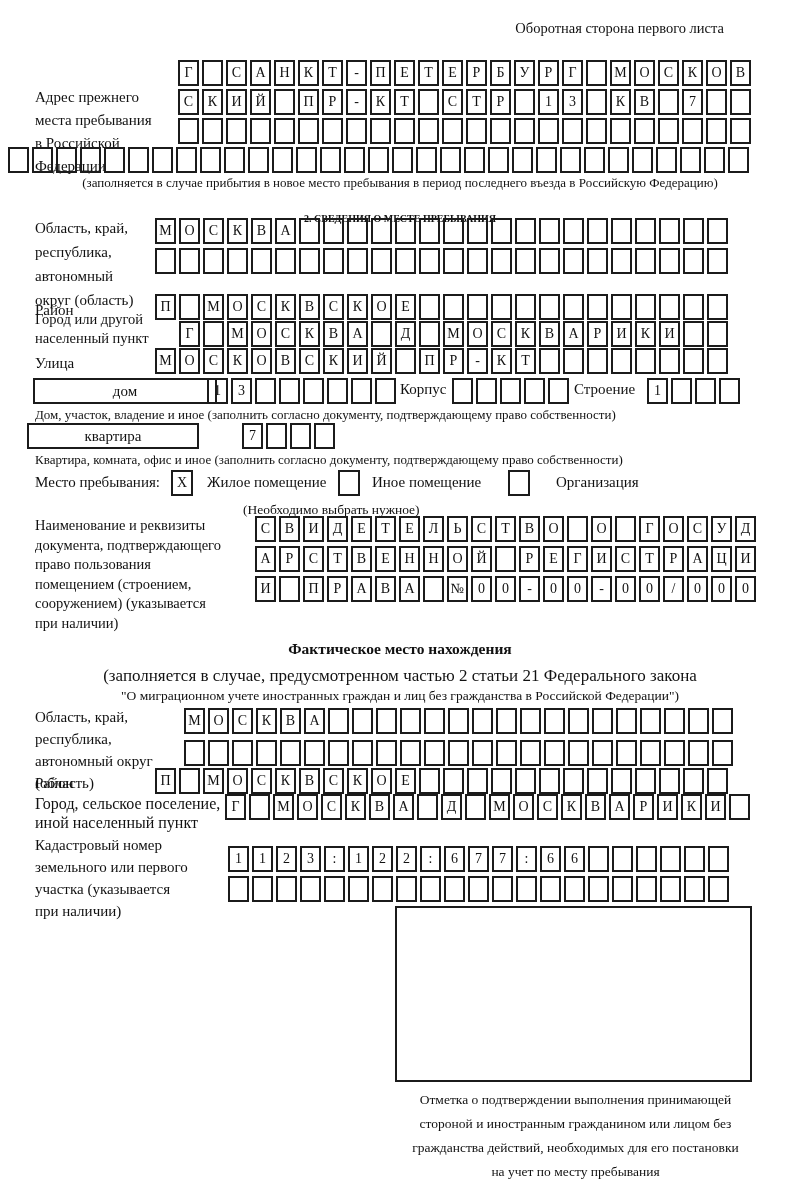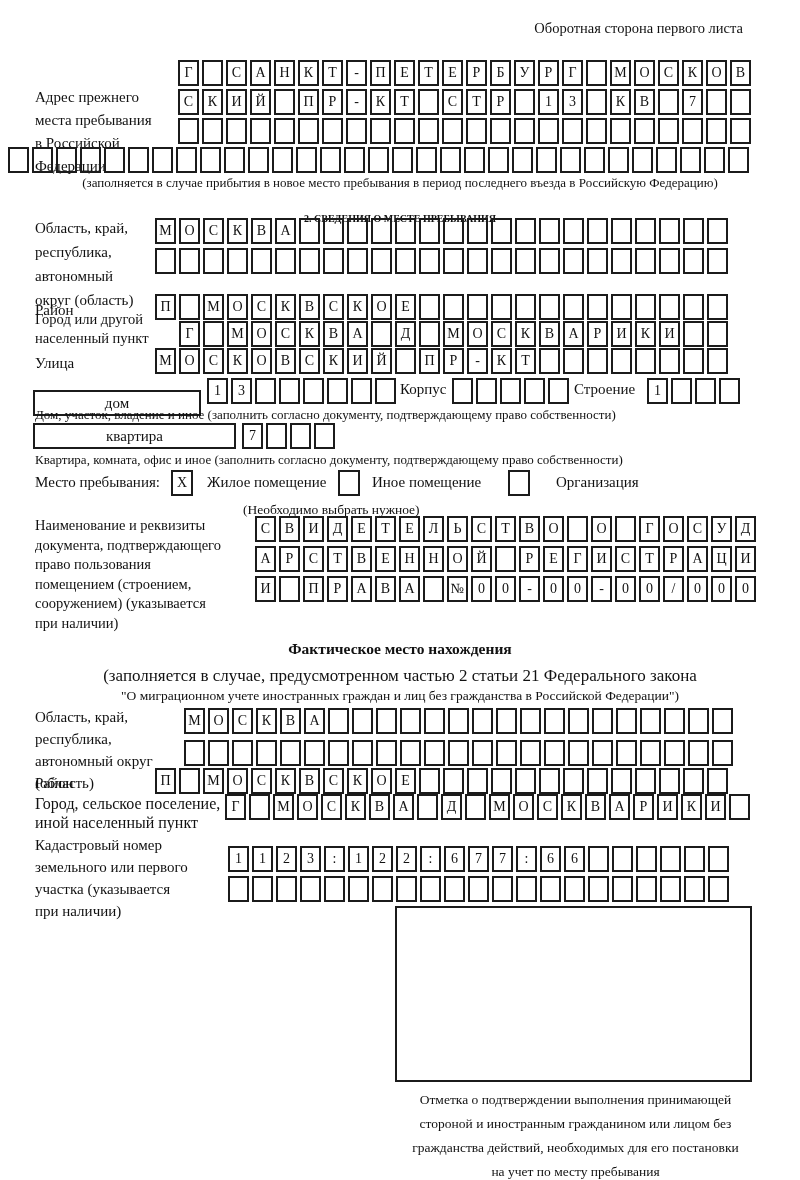--- a/index.html
+++ b/index.html
@@ -25,21 +25,21 @@
   .chk{
     position:absolute;box-sizing:border-box;width:22px;height:26px;border:2px solid #1b1b1b;
     text-align:center;font-size:14px;line-height:21px;
   }
   .inline-lbl{position:absolute;font-size:15px;white-space:nowrap;}
   .stamp{position:absolute;box-sizing:border-box;border:2px solid #1b1b1b;background:#fff;}
 </style>
 </head>
 <body>
 
-<div class="abs" style="top:20px;right:57px;font-size:14.5px;">Оборотная сторона первого листа</div>
+<div class="abs" style="top:20px;right:76px;font-size:14.5px;">Оборотная сторона первого листа</div>
 
 <div class="lbl" style="left:35px;top:58px;margin-top:28px;">Адрес прежнего
 места пребывания
 в Российской
 Федерации</div>
 <div class="boxrow" style="left:178px;top:60px;"><span class="cb">Г</span><span class="cb"></span><span class="cb">С</span><span class="cb">А</span><span class="cb">Н</span><span class="cb">К</span><span class="cb">Т</span><span class="cb">-</span><span class="cb">П</span><span class="cb">Е</span><span class="cb">Т</span><span class="cb">Е</span><span class="cb">Р</span><span class="cb">Б</span><span class="cb">У</span><span class="cb">Р</span><span class="cb">Г</span><span class="cb"></span><span class="cb">М</span><span class="cb">О</span><span class="cb">С</span><span class="cb">К</span><span class="cb">О</span><span class="cb">В</span></div>
 <div class="boxrow" style="left:178px;top:89px;"><span class="cb">С</span><span class="cb">К</span><span class="cb">И</span><span class="cb">Й</span><span class="cb"></span><span class="cb">П</span><span class="cb">Р</span><span class="cb">-</span><span class="cb">К</span><span class="cb">Т</span><span class="cb"></span><span class="cb">С</span><span class="cb">Т</span><span class="cb">Р</span><span class="cb"></span><span class="cb">1</span><span class="cb">3</span><span class="cb"></span><span class="cb">К</span><span class="cb">В</span><span class="cb"></span><span class="cb">7</span><span class="cb"></span><span class="cb"></span></div>
 <div class="boxrow" style="left:178px;top:118px;"><span class="cb"></span><span class="cb"></span><span class="cb"></span><span class="cb"></span><span class="cb"></span><span class="cb"></span><span class="cb"></span><span class="cb"></span><span class="cb"></span><span class="cb"></span><span class="cb"></span><span class="cb"></span><span class="cb"></span><span class="cb"></span><span class="cb"></span><span class="cb"></span><span class="cb"></span><span class="cb"></span><span class="cb"></span><span class="cb"></span><span class="cb"></span><span class="cb"></span><span class="cb"></span><span class="cb"></span></div>
 <div class="boxrow" style="left:8px;top:147px;"><span class="cb"></span><span class="cb"></span><span class="cb"></span><span class="cb"></span><span class="cb"></span><span class="cb"></span><span class="cb"></span><span class="cb"></span><span class="cb"></span><span class="cb"></span><span class="cb"></span><span class="cb"></span><span class="cb"></span><span class="cb"></span><span class="cb"></span><span class="cb"></span><span class="cb"></span><span class="cb"></span><span class="cb"></span><span class="cb"></span><span class="cb"></span><span class="cb"></span><span class="cb"></span><span class="cb"></span><span class="cb"></span><span class="cb"></span><span class="cb"></span><span class="cb"></span><span class="cb"></span><span class="cb"></span><span class="cb"></span></div>
 <div class="caption-c" style="top:175px;">(заполняется в случае прибытия в новое место пребывания в период последнего въезда в Российскую Федерацию)</div>
@@ -56,29 +56,29 @@
 <div class="lbl" style="left:35px;top:299px;">Район</div>
 <div class="boxrow" style="left:155px;top:294px;"><span class="cb">П</span><span class="cb"></span><span class="cb">М</span><span class="cb">О</span><span class="cb">С</span><span class="cb">К</span><span class="cb">В</span><span class="cb">С</span><span class="cb">К</span><span class="cb">О</span><span class="cb">Е</span><span class="cb"></span><span class="cb"></span><span class="cb"></span><span class="cb"></span><span class="cb"></span><span class="cb"></span><span class="cb"></span><span class="cb"></span><span class="cb"></span><span class="cb"></span><span class="cb"></span><span class="cb"></span><span class="cb"></span></div>
 
 <div class="lbl" style="left:35px;top:310px;line-height:19px;font-size:14.5px;">Город или другой
 населенный пункт</div>
 <div class="boxrow" style="left:179px;top:321px;"><span class="cb">Г</span><span class="cb"></span><span class="cb">М</span><span class="cb">О</span><span class="cb">С</span><span class="cb">К</span><span class="cb">В</span><span class="cb">А</span><span class="cb"></span><span class="cb">Д</span><span class="cb"></span><span class="cb">М</span><span class="cb">О</span><span class="cb">С</span><span class="cb">К</span><span class="cb">В</span><span class="cb">А</span><span class="cb">Р</span><span class="cb">И</span><span class="cb">К</span><span class="cb">И</span><span class="cb"></span><span class="cb"></span></div>
 
 <div class="lbl" style="left:35px;top:352px;">Улица</div>
 <div class="boxrow" style="left:155px;top:348px;"><span class="cb">М</span><span class="cb">О</span><span class="cb">С</span><span class="cb">К</span><span class="cb">О</span><span class="cb">В</span><span class="cb">С</span><span class="cb">К</span><span class="cb">И</span><span class="cb">Й</span><span class="cb"></span><span class="cb">П</span><span class="cb">Р</span><span class="cb">-</span><span class="cb">К</span><span class="cb">Т</span><span class="cb"></span><span class="cb"></span><span class="cb"></span><span class="cb"></span><span class="cb"></span><span class="cb"></span><span class="cb"></span><span class="cb"></span></div>
 
-<div class="namedbox" style="left:33px;top:390px;width:168px;">дом</div>
+<div class="namedbox" style="left:33px;top:378px;width:184px;">дом</div>
 <div class="boxrow" style="left:207px;top:378px;"><span class="cb">1</span><span class="cb">3</span><span class="cb"></span><span class="cb"></span><span class="cb"></span><span class="cb"></span><span class="cb"></span><span class="cb"></span></div>
 <div class="inline-lbl" style="left:400px;top:381px;">Корпус</div>
 <div class="boxrow" style="left:452px;top:378px;"><span class="cb"></span><span class="cb"></span><span class="cb"></span><span class="cb"></span><span class="cb"></span></div>
 <div class="inline-lbl" style="left:574px;top:381px;">Строение</div>
 <div class="boxrow" style="left:647px;top:378px;"><span class="cb">1</span><span class="cb"></span><span class="cb"></span><span class="cb"></span></div>
 <div class="caption" style="left:35px;top:407px;">Дом, участок, владение и иное (заполнить согласно документу, подтверждающему право собственности)</div>
 
-<div class="namedbox" style="left:33px;top:423px;width:203px;">квартира</div>
+<div class="namedbox" style="left:27px;top:423px;width:172px;">квартира</div>
 <div class="boxrow" style="left:242px;top:423px;"><span class="cb">7</span><span class="cb"></span><span class="cb"></span><span class="cb"></span></div>
 <div class="caption" style="left:35px;top:452px;">Квартира, комната, офис и иное (заполнить согласно документу, подтверждающему право собственности)</div>
 
 <div class="inline-lbl" style="left:35px;top:474px;">Место пребывания:</div>
 <div class="chk" style="left:171px;top:470px;">X</div>
 <div class="inline-lbl" style="left:207px;top:474px;">Жилое помещение</div>
 <div class="chk" style="left:338px;top:470px;"></div>
 <div class="inline-lbl" style="left:372px;top:474px;">Иное помещение</div>
 <div class="chk" style="left:508px;top:470px;"></div>
 <div class="inline-lbl" style="left:556px;top:474px;">Организация</div>

